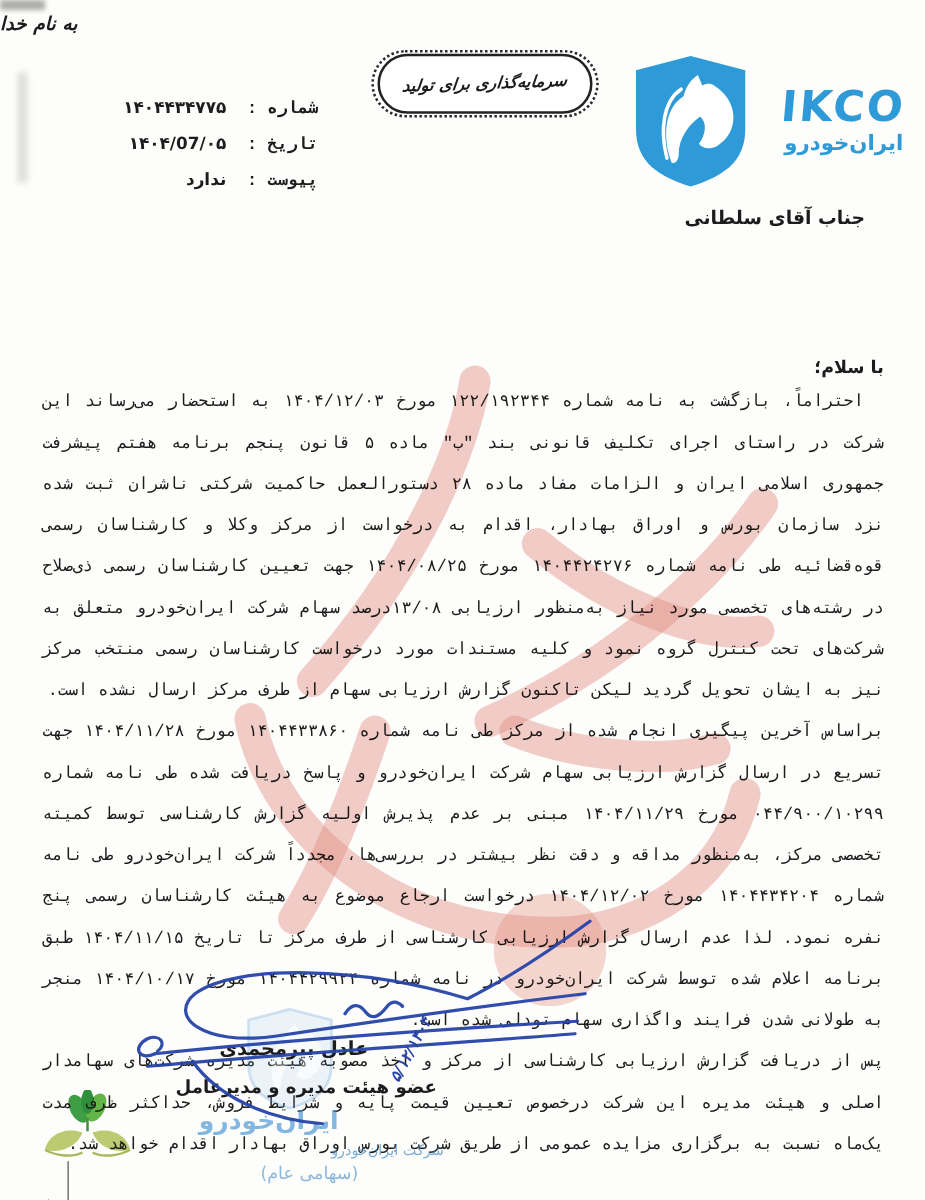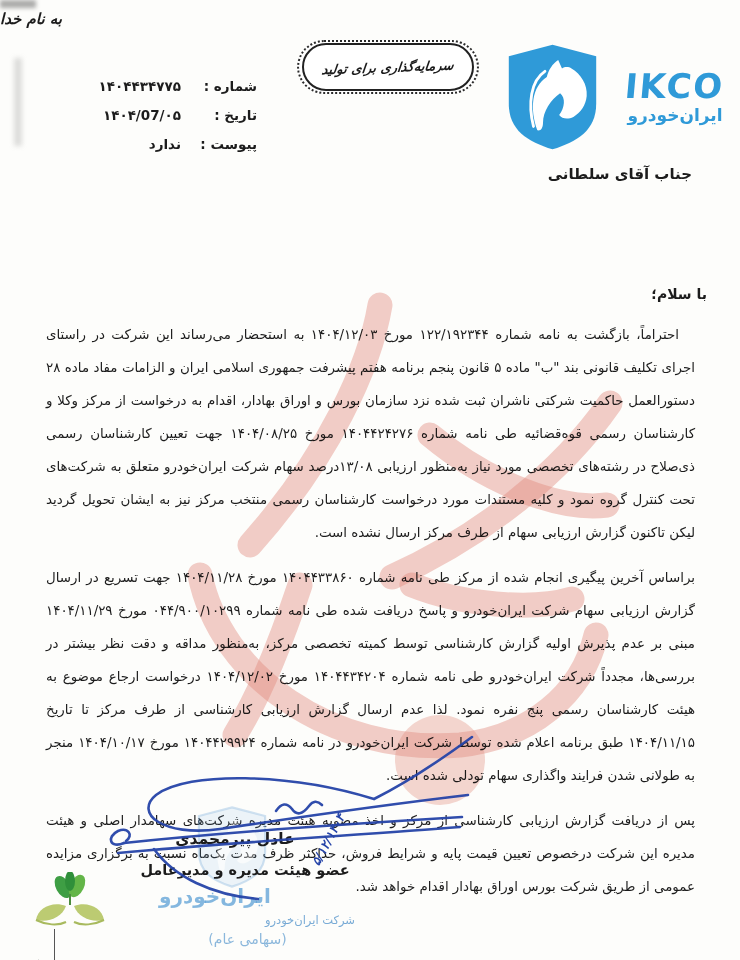--- a/index.html
+++ b/index.html
@@ -18,40 +18,40 @@
   .slogan-stamp{position:absolute;left:297px;top:40px;width:182px;height:54px;
     border:2px dotted #2a2a2a;border-radius:34px;padding:3px;box-sizing:border-box;
     display:flex;align-items:center;justify-content:center;background:#fff;}
   .slogan-inner{width:100%;height:100%;border:2.2px solid #222;border-radius:28px;
     display:flex;align-items:center;justify-content:center;}
   .slogan-inner span{font-size:13px;font-weight:bold;font-style:italic;
     transform:skewX(-8deg) rotate(-2deg);white-space:nowrap;color:#1b1b1b;}
 
   .header-fields{position:absolute;left:33px;top:62px;width:224px;}
   .field{display:flex;direction:rtl;align-items:baseline;height:29px;font-weight:bold;font-size:13.5px;}
-  .field .label{width:62px;text-align:right;}
+  .field .label{width:62px;text-align:center;font-family:Liberation Mono, monospace;}
   .field .value{flex:1;text-align:right;padding-right:14px;margin-top:16px;}
 
   .logo{position:absolute;left:505px;top:42px;display:flex;direction:ltr;align-items:center;gap:10px;}
   .logo-texts{display:flex;flex-direction:column;align-items:center;width:130px;}
   .logo-en{font-size:34px;font-weight:800;color:#2f9ad8;letter-spacing:2px;transform:skewX(-5deg);line-height:34px;}
   .logo-fa{font-size:17px;font-weight:bold;color:#2f9ad8;margin-top:2px;}
 
   
   .recip-name{position:absolute;right:48px;top:165px;font-size:15px;font-weight:bold;white-space:nowrap;}
   .recip-title{position:absolute;right:33px;top:198px;font-size:15px;font-weight:bold;white-space:nowrap;}
   .subject{position:absolute;right:33px;top:241px;font-size:13px;white-space:nowrap;}
   .subject .subj-label{font-weight:bold;margin-left:4px;}
   .subject .subj-text{font-weight:600;}
   .salutation{position:absolute;right:33px;top:286px;font-size:14px;font-weight:bold;}
 
   
   .letter-body{position:absolute;right:33px;left:34px;top:306px;text-align:justify;
     font-size:13.4px;line-height:33px;z-index:1;}
-  .letter-body p{margin:12px;}
+  .letter-body p{margin:0;font-family:Liberation Mono, monospace;}
   .letter-body p.indent{text-indent:16px;}
 
   
   .watermark{position:absolute;left:130px;top:285px;width:520px;height:520px;
     mix-blend-mode:multiply;pointer-events:none;z-index:2;}
 
   
   .sig-svg{position:absolute;left:90px;top:725px;width:420px;height:185px;z-index:5;pointer-events:none;}
   .sig-name{position:absolute;left:115px;top:830px;width:240px;text-align:center;
     font-size:15.5px;font-weight:bold;z-index:4;}

